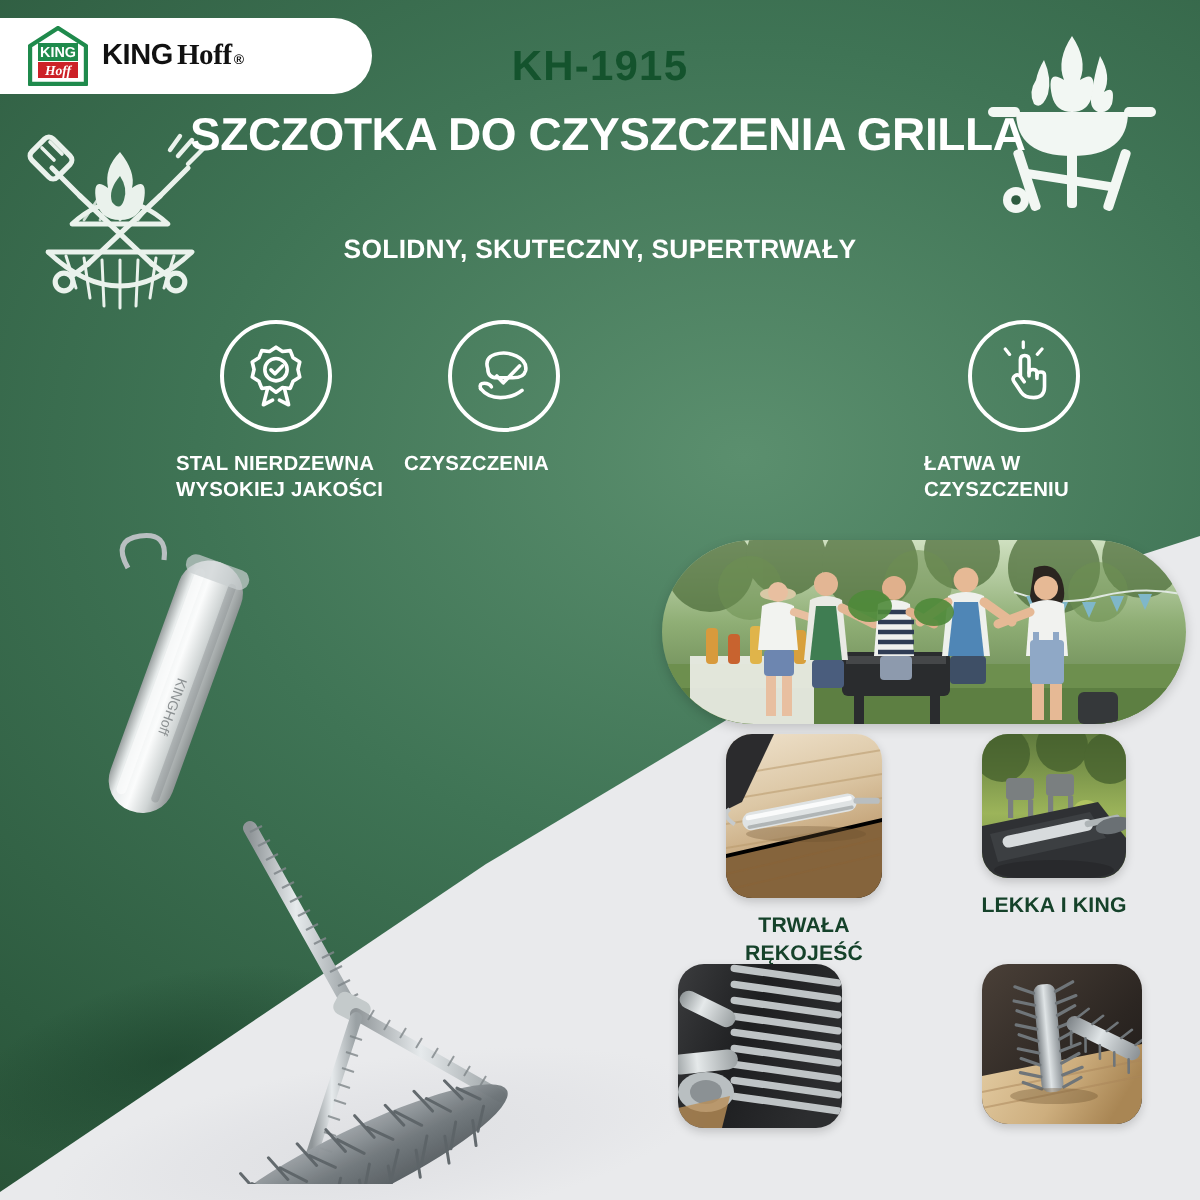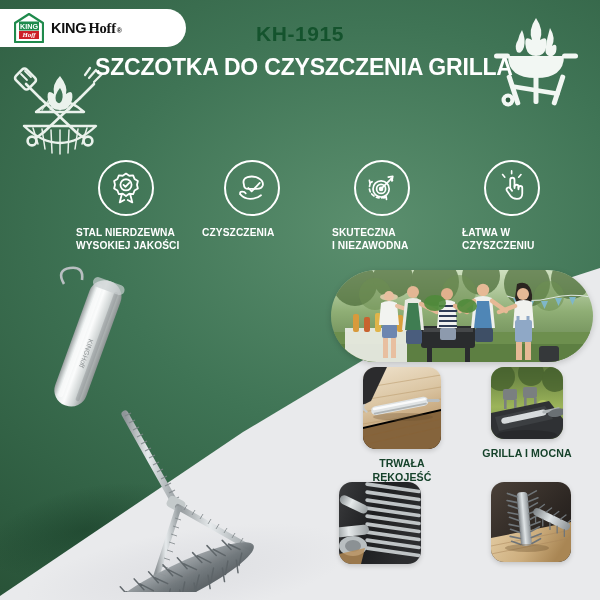--- a/index.html
+++ b/index.html
@@ -71,21 +71,21 @@
   .feat{position:absolute;top:0;width:130px;}
   .feat-ring{
     width:56px;height:56px;border:2.2px solid #ffffff;border-radius:50%;
     display:flex;align-items:center;justify-content:center;box-sizing:border-box;
     margin-left:22px;
   }
   .feat-label{
     margin-top:10px;color:#ffffff;font-size:10.2px;font-weight:bold;
     line-height:1.32;letter-spacing:.1px;white-space:pre-line;
   }
-  .f0{left:4px;}   .f1{left:130px;} .f2{left:260px;} .f3{left:390px;}
+  .f0{left:16px;}   .f1{left:130px;} .f2{left:260px;} .f3{left:390px;}
 
   
   .product{position:absolute;left:28px;top:262px;width:230px;height:330px;}
 
   
   .photo-hero{
     position:absolute;left:331px;top:270px;width:262px;height:92px;
     border-radius:46px;overflow:hidden;
     box-shadow:0 2px 6px rgba(0,0,0,.18);
   }
@@ -181,20 +181,21 @@
     </div>
     <div class="logo-word">
       <span class="lw-king">KING</span>
       <span class="lw-hoff">Hoff</span>
       <span class="lw-reg">®</span>
     </div>
   </div>
 
   <div class="sku">KH-1915</div>
   <div class="title">SZCZOTKA DO CZYSZCZENIA GRILLA</div>
+  <div class="subtitle">SOLIDNY, SKUTECZNY, SUPERTRWAŁY</div>
 
   <div class="features">
 
     <div class="feat f0">
       <div class="feat-ring">
         <svg viewBox="0 0 40 40" width="36" height="36" fill="none" stroke="#ffffff" stroke-width="2" stroke-linecap="round" stroke-linejoin="round">
           <path d="M20 4 l3.6 2.4 4.3-.5 1.6 4 3.7 2.3-1 4.2 1 4.2-3.7 2.3-1.6 4-4.3-.5L20 29l-3.6-2.6-4.3.5-1.6-4L6.8 20.6l1-4.2-1-4.2 3.7-2.3 1.6-4 4.3.5Z"></path>
           <circle cx="20" cy="16.5" r="6.2"></circle>
           <path d="M17.2 16.6 l2.2 2.2 4.2-4.4"></path>
           <path d="M15.4 26.6 L13 36 l5.1-2.6"></path>
@@ -210,37 +211,20 @@
         <svg viewBox="0 0 40 40" width="36" height="36" fill="none" stroke="#ffffff" stroke-width="2" stroke-linecap="round" stroke-linejoin="round">
           <path d="M11 16 q-2-6 4-8 q6-2 12 1 q6 3 5 8 q-1 4-7 4 l-9 0 q-5 0-5-5 Z"></path>
           <path d="M16 20 l3.6 3.8 9-9.4"></path>
           <path d="M7 27 q4 5 11 5 q7 0 12-4"></path>
           <path d="M7 27 q-1-3 2-3 q3 0 4 2"></path>
         </svg>
       </div>
       <div class="feat-label">CZYSZCZENIA</div>
     </div>
 
-    <div class="feat f2">
-      <div class="feat-ring">
-        <svg viewBox="0 0 40 40" width="36" height="36" fill="none" stroke="#ffffff" stroke-width="1.9" stroke-linecap="round" stroke-linejoin="round">
-          <circle cx="19" cy="21" r="9"></circle>
-          <circle cx="19" cy="21" r="5"></circle>
-          <circle cx="19" cy="21" r="1.6" fill="#ffffff"></circle>
-          <path d="M19 21 L31 9"></path>
-          <path d="M27 8 l5-1 -1 5"></path>
-          <path d="M30 10 l1.6 1.6"></path>
-          <path d="M7 15 q-3 8 3 13 q6 5 13 2" stroke-dasharray="3.2 3"></path>
-          <path d="M22 31 l2.6 -1.4 .4 3"></path>
-          <path d="M9 13 l-2.4 1.6 -.6 -3"></path>
-        </svg>
-      </div>
-      <div class="feat-label">SKUTECZNA
-I NIEZAWODNA</div>
-    </div>
 
     <div class="feat f3">
       <div class="feat-ring">
         <svg viewBox="0 0 40 40" width="36" height="36" fill="none" stroke="#ffffff" stroke-width="2" stroke-linecap="round" stroke-linejoin="round">
           <path d="M18 20 l0-9 q0-2.4 2.4-2.4 q2.4 0 2.4 2.4 l0 9"></path>
           <path d="M22.8 18.4 q0-2 2.2-2 q2.2 0 2.2 2 l0 3"></path>
           <path d="M27.2 19.6 q0-1.8 2.1-1.8 q2.1 0 2.1 1.8 l0 6.4 q0 6-6 6 q-5 0-7-3 l-4-6 q-1.2-2 .6-3.2 q1.8-1.2 3.2 .8 l1.9 2.6"></path>
           <path d="M12 8 l-2.4 -3 M19.6 4.2 l0 -3.2 M27.4 8 l2.6 -3" stroke-width="1.8"></path>
         </svg>
       </div>
@@ -505,21 +489,21 @@
         <path d="M4 50 L54 39 L62 52 L8 64 Z" fill="#3c3f42"></path>
 
         <g transform="rotate(-12 36 50)">
           <rect x="10" y="46" width="46" height="6" rx="3" fill="#d7dbdd"></rect>
           <rect x="52" y="47" width="18" height="3.2" rx="1.6" fill="#aeb4b6"></rect>
           <ellipse cx="66" cy="52" rx="9" ry="4" fill="#6a7074"></ellipse>
         </g>
         <ellipse cx="36" cy="68" rx="30" ry="5" fill="#1d1f21" opacity=".4"></ellipse>
       </svg>
     </div>
-    <div class="card-label">GRILLA I MOCNA</div>
+    <div class="card-label">LEKKA I KING</div>
   </div>
 
   <div class="card c-surface">
     <div class="card-img">
       <svg viewBox="0 0 82 82" width="82" height="82" preserveAspectRatio="none">
         <defs>
           <linearGradient id="grate" x1="0" y1="0" x2="1" y2="0.4">
             <stop offset="0%" stop-color="#3b3c3e"></stop>
             <stop offset="50%" stop-color="#1e1f21"></stop>
             <stop offset="100%" stop-color="#2c2d2f"></stop>

